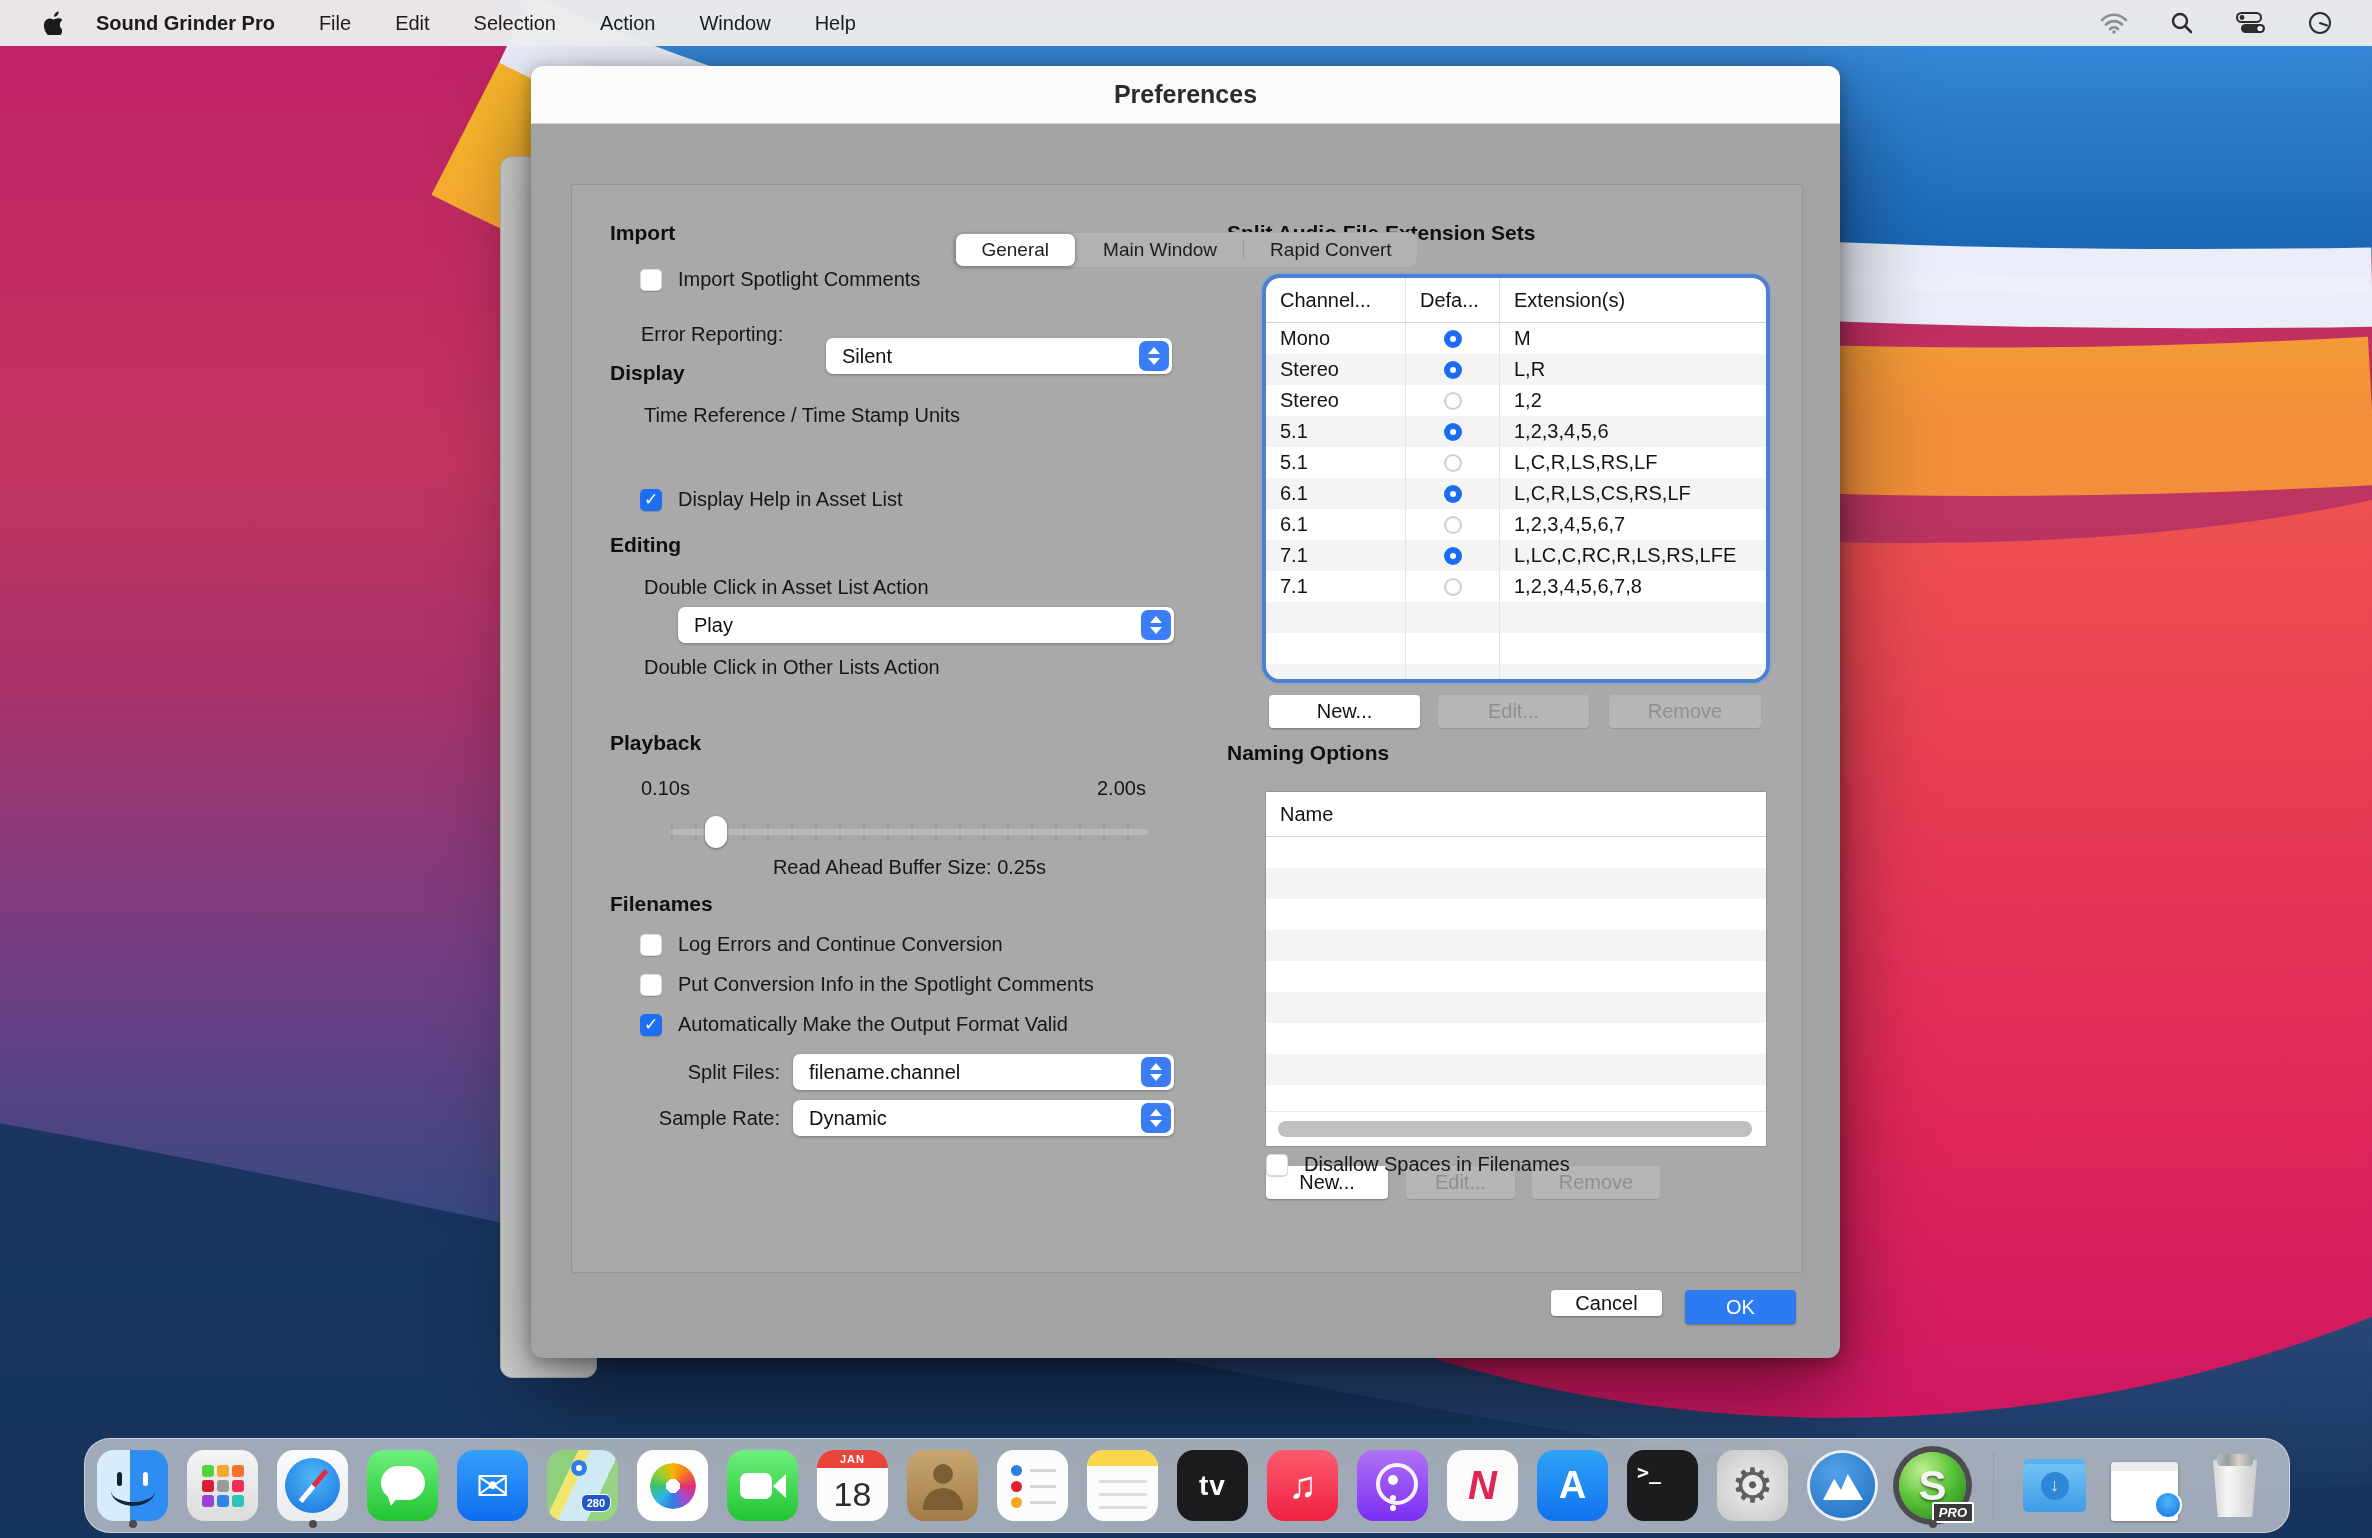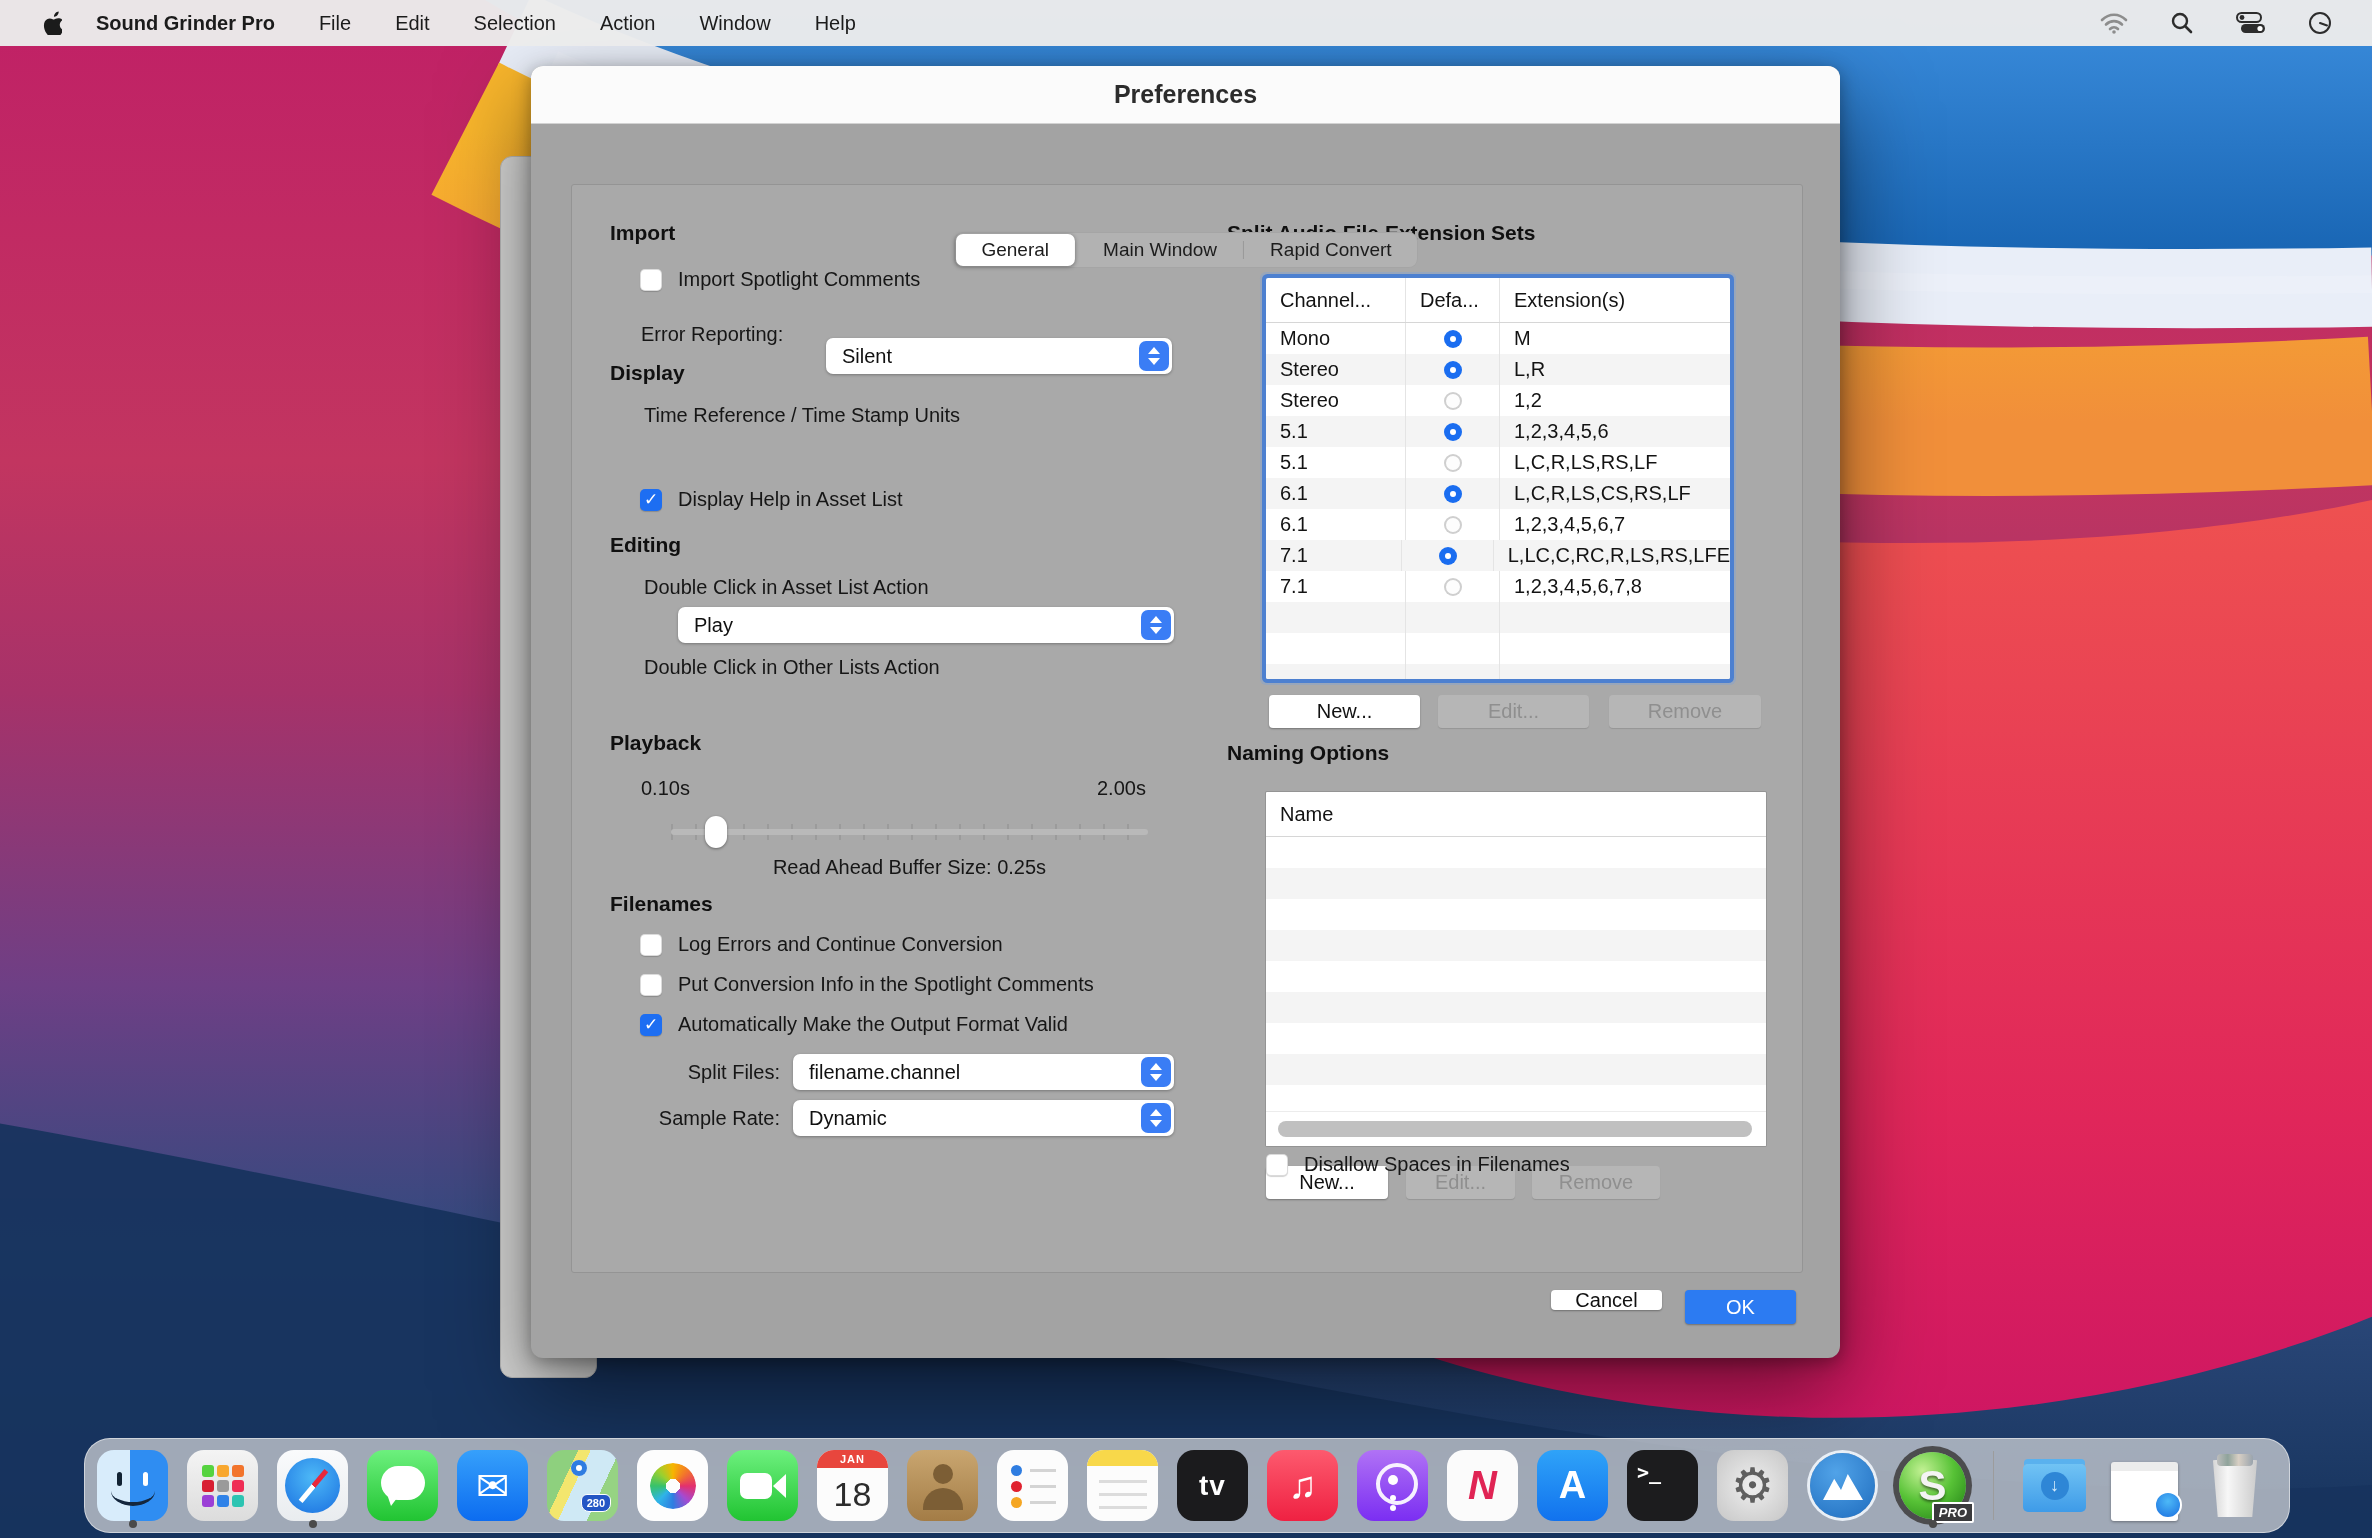--- a/index.html
+++ b/index.html
@@ -69,41 +69,41 @@
         box-shadow:0 1px 3px rgba(0,0,0,.4);}
 
   
   .btn{position:absolute;height:33px;border-radius:4px;background:#fff;display:flex;align-items:center;
        justify-content:center;font-size:20px;color:#111;box-shadow:0 1px 2px rgba(0,0,0,.32);}
   .btn.disabled{background:#b6b6b6;color:#8f8f8f;box-shadow:0 1px 1px rgba(0,0,0,.12);}
   .btn.primary{background:#2c7bf2;color:#fff;}
 
   
   .mactable{position:absolute;background:#fff;overflow:hidden;}
-  #ext-table{left:694px;top:93px;width:464px;height:401px;border-radius:2px;
+  #ext-table{left:694px;top:93px;width:500px;height:401px;border-radius:14px;
              box-shadow:0 0 0 4px #4d80d0,0 0 0 6px rgba(120,160,220,.35);}
   #naming-table{left:694px;top:607px;width:500px;height:354px;border-radius:1px;box-shadow:0 0 0 1px rgba(0,0,0,.12);}
   .thead{height:44px;display:flex;align-items:center;border-bottom:1px solid #d6d6d6;font-size:20px;color:#131313;}
   .th{padding-left:14px;box-sizing:border-box;height:100%;display:flex;align-items:center;}
   .colsep{border-right:1px solid #e4e4e4;}
   .trow{height:31px;display:flex;align-items:stretch;font-size:20px;color:#131313;justify-content:space-between;}
   .trow.alt{background:#f4f4f4;}
   .tc{display:flex;align-items:center;box-sizing:border-box;}
   .tc.c1{width:140px;padding-left:14px;}
   .tc.c2{width:94px;justify-content:center;}
   .tc.c3{flex:1;padding-left:14px;}
   .radio{width:18px;height:18px;border-radius:50%;position:relative;}
   .radio.on{background:#1a6df0;}
   .radio.on::after{content:"";position:absolute;left:6px;top:6px;width:6px;height:6px;border-radius:50%;background:#fff;}
   .radio.off{background:#fdfdfd;box-shadow:inset 0 0 0 2px #cfcfcf;}
   #naming-scroll{position:absolute;left:0;right:0;bottom:0;height:34px;background:#fff;border-top:1px solid #ececec;}
   #naming-scroll .pill{position:absolute;left:12px;right:14px;top:9px;height:16px;border-radius:8px;background:#c0c0c0;}
 
   
-  #footer-cancel{left:1020px;top:1224px;width:111px;height:20px;}
+  #footer-cancel{left:1020px;top:1224px;width:111px;height:26px;}
   #footer-ok{left:1154px;top:1224px;width:111px;height:34px;}
 
   
   #dock{position:absolute;left:84px;top:1438px;width:2206px;height:95px;background:rgba(225,225,225,.68);
         border:1px solid rgba(255,255,255,.5);border-radius:26px;z-index:30;display:flex;align-items:center;
         padding:0 12px;box-sizing:border-box;gap:19px;}
   .dock-item{position:relative;width:71px;height:83px;display:flex;align-items:center;justify-content:center;flex:0 0 auto;}
   .run-dot{position:absolute;bottom:-1px;left:50%;transform:translateX(-50%);width:8px;height:8px;border-radius:50%;background:#4a4a4a;}
   .dock-divider{width:1px;height:69px;background:#9c9c9c;flex:0 0 auto;margin:0 6px;}
   .ic{width:71px;height:71px;border-radius:17px;position:relative;overflow:hidden;display:flex;align-items:center;justify-content:center;}

